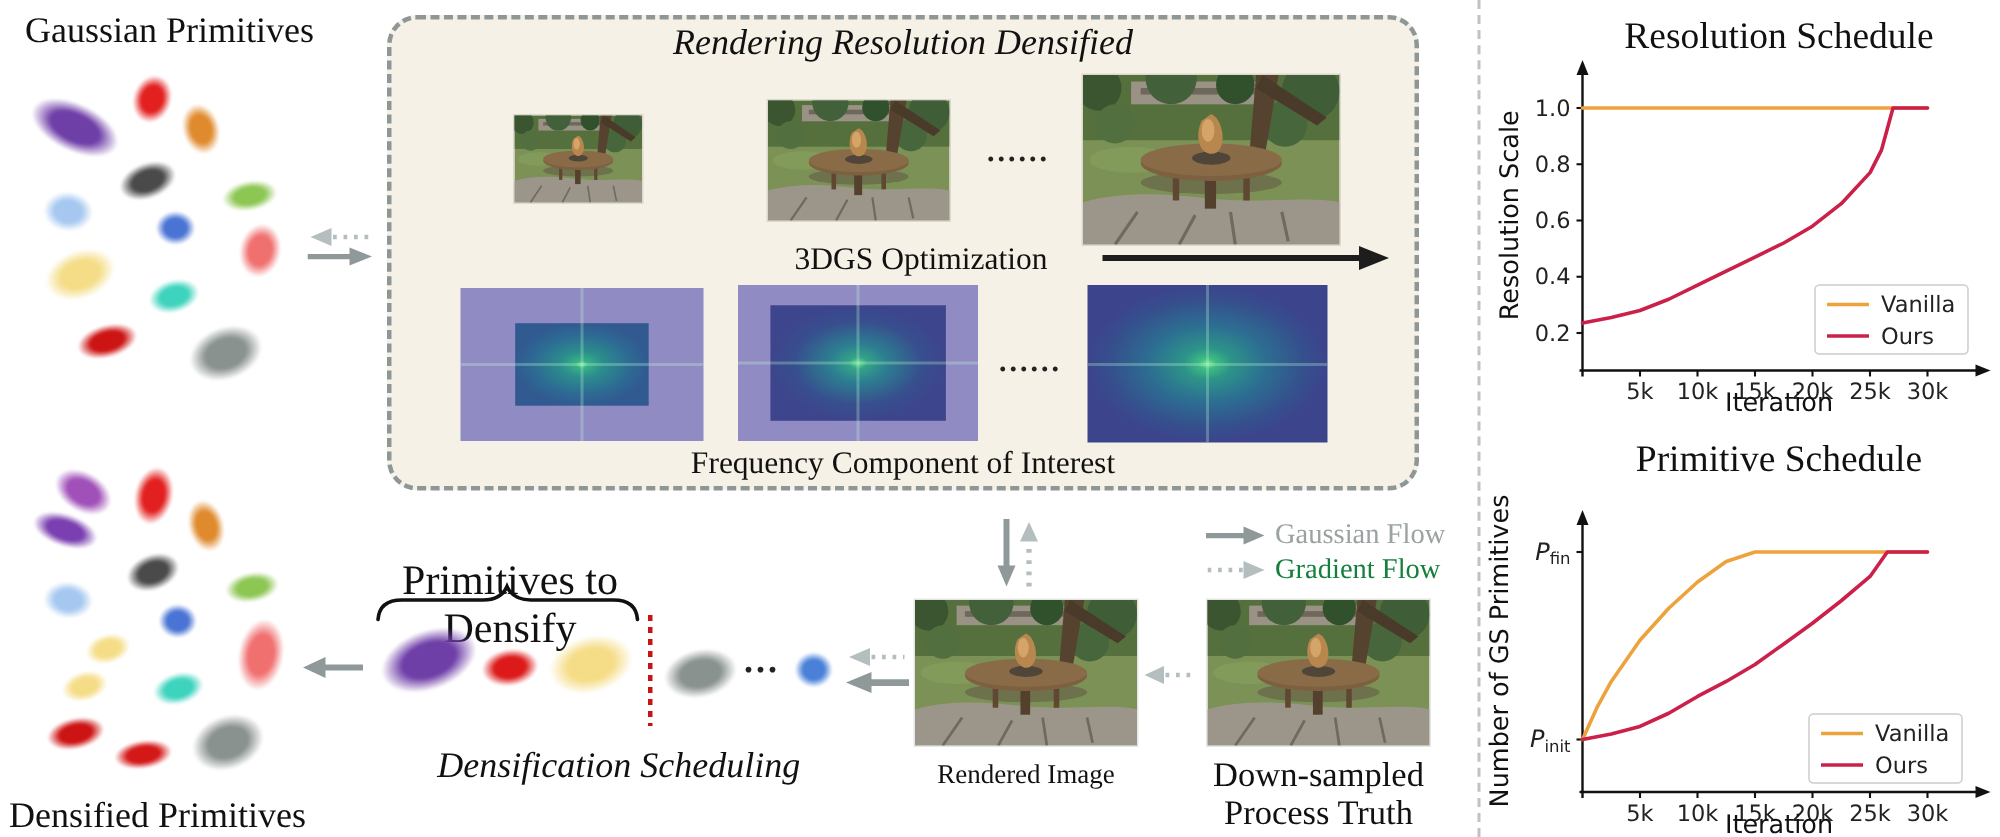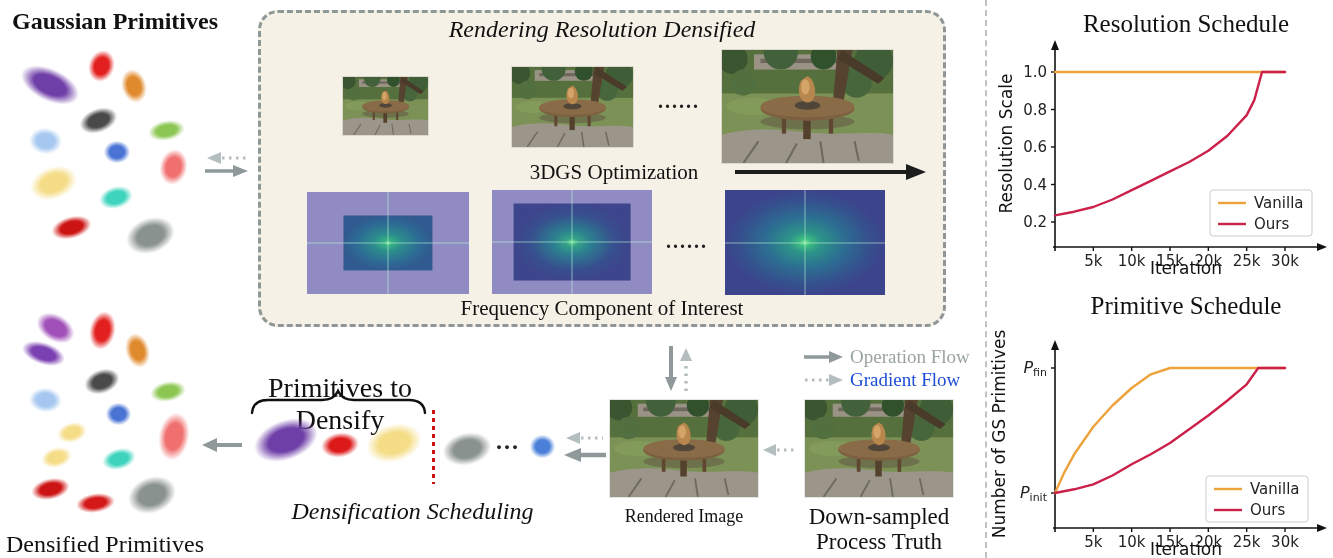--- a/index.html
+++ b/index.html
@@ -61,21 +61,21 @@
         <rect x="76" y="56" width="7" height="26" fill="#54412D"></rect>
         <ellipse cx="80" cy="54" rx="44" ry="11" fill="#7D6040"></ellipse>
         <ellipse cx="80" cy="52" rx="44" ry="10" fill="#8A6B47"></ellipse>
         <ellipse cx="80" cy="51" rx="12" ry="4" fill="#4F4639"></ellipse>
         <path d="M74,28 C70,36 72,46 78,48 C84,50 88,44 87,36 C86,30 84,26 80,24 Z" fill="#B8874E"></path>
         <ellipse cx="78" cy="34" rx="4" ry="7" fill="#D4A468"></ellipse>
       </g>
     </defs>
   </svg>
 
-  <div class="cap" style="left:8px;top:8px;width:210px;font-size:24px;text-align:right;font-weight:bold;">Gaussian Primitives</div>
+  <div class="cap" style="left:8px;top:8px;width:210px;font-size:24px;text-align:center;">Gaussian Primitives</div>
 
   <i class="blob" style="--c:#6F3FA8;left:17px;top:68px;width:66px;height:34px;transform:rotate(25deg)"></i>
   <i class="blob" style="--c:#E32020;left:88px;top:49px;width:27px;height:34px;transform:rotate(18deg)"></i>
   <i class="blob" style="--c:#E08A2E;left:121px;top:68px;width:26px;height:36px;transform:rotate(-15deg)"></i>
   <i class="blob" style="--c:#4A4A4A;left:78px;top:108px;width:41px;height:25px;transform:rotate(-20deg)"></i>
   <i class="blob" style="--c:#8CC653;left:147px;top:120px;width:39px;height:21px;transform:rotate(-10deg)"></i>
   <i class="blob" style="--c:#A6C8F0;left:28px;top:127px;width:35px;height:28px;transform:rotate(5deg)"></i>
   <i class="blob" style="--c:#4A74D4;left:103px;top:140px;width:28px;height:24px;"></i>
   <i class="blob" style="--c:#F07070;left:159px;top:148px;width:29px;height:38px;transform:rotate(12deg)"></i>
   <i class="blob" style="--c:#F5DD88;left:28px;top:166px;width:51px;height:34px;transform:rotate(-20deg)"></i>
@@ -190,26 +190,26 @@
   </svg>
   <svg class="abs" style="left:678px;top:348px;" width="16" height="46">
     <path d="M2,13 L8,0 L14,13 Z" fill="#B5BEBE"></path>
     <line x1="8" y1="18" x2="8" y2="44" stroke="#B5BEBE" stroke-width="3.5" stroke-dasharray="2.5 5"></line>
   </svg>
 
   <svg class="abs" style="left:804px;top:350px;" width="40" height="14">
     <line x1="0" y1="7" x2="26" y2="7" stroke="#8F9999" stroke-width="3.5"></line>
     <path d="M25,1 L39,7 L25,13 Z" fill="#8F9999"></path>
   </svg>
-  <div class="abs flowtxt" style="left:850px;top:346px;">Operation Flow</div>
+  <div class="abs flowtxt" style="left:850px;top:346px;">Gaussian Flow</div>
   <svg class="abs" style="left:805px;top:373px;" width="40" height="14">
     <line x1="0" y1="7" x2="24" y2="7" stroke="#B5BEBE" stroke-width="3" stroke-dasharray="2.5 4.5"></line>
     <path d="M24,1 L38,7 L24,13 Z" fill="#B5BEBE"></path>
   </svg>
-  <div class="abs flowtxt" style="left:850px;top:369px;color:#1d4ed8;">Gradient Flow</div>
+  <div class="abs flowtxt" style="left:850px;top:369px;color:#15803d;">Gradient Flow</div>
 
   <svg class="scene" style="left:610px;top:400px;" width="148" height="97" viewBox="0 0 160 104" preserveAspectRatio="none">
       <use href="#scene"></use>
     </svg>
   <div class="cap" style="left:609px;top:506px;width:150px;font-size:18px;">Rendered Image</div>
 
   <svg class="abs" style="left:762px;top:443px;" width="38" height="14">
     <line x1="15" y1="7" x2="36" y2="7" stroke="#B5BEBE" stroke-width="3" stroke-dasharray="2.5 4.5"></line>
     <path d="M14,1 L1,7 L14,13 Z" fill="#B5BEBE"></path>
   </svg>

